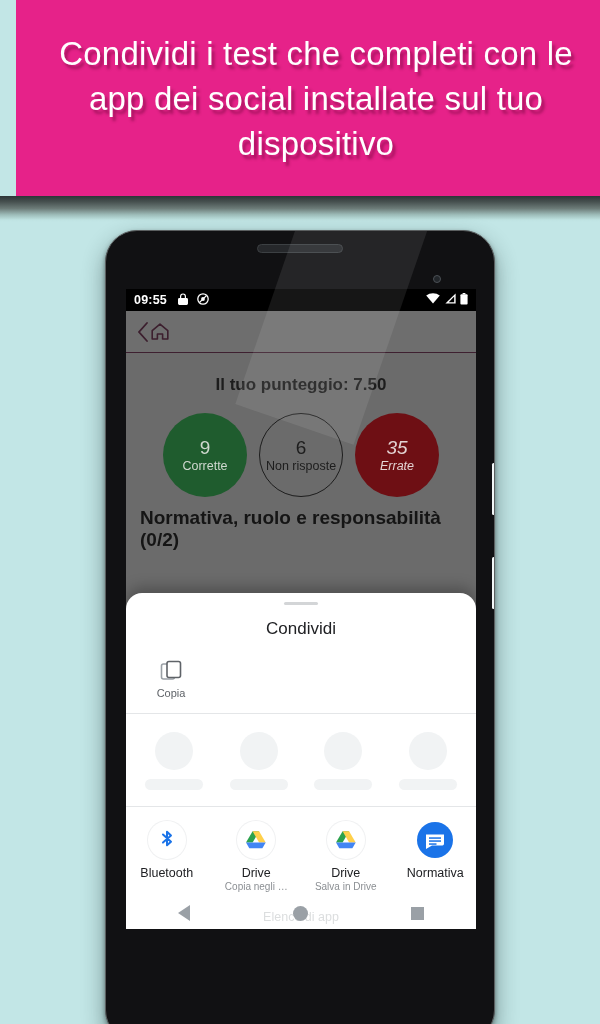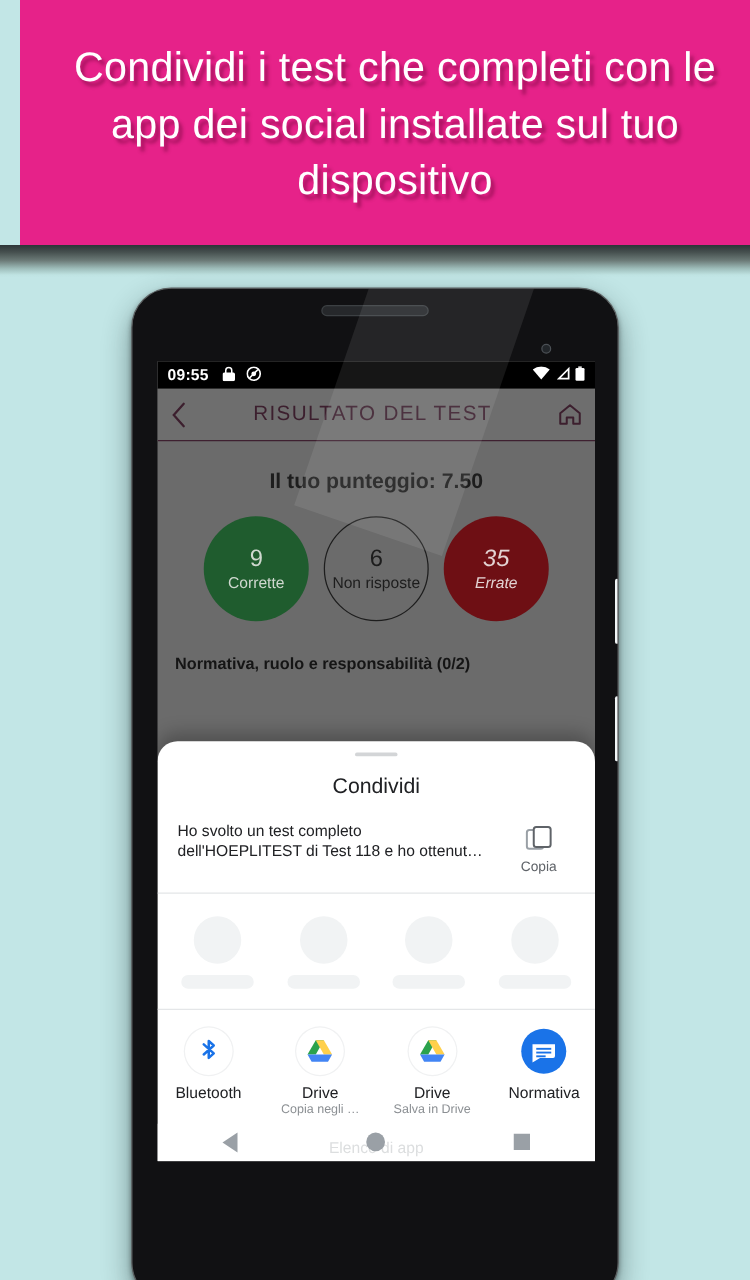--- a/index.html
+++ b/index.html
@@ -106,22 +106,22 @@
     width:84px; height:84px; border-radius:50%;
     display:flex; flex-direction:column; align-items:center; justify-content:center;
     line-height:1.12;
   }
   .score-circle .num{ font-size:19px; }
   .score-circle .cap{ font-size:12.5px; }
   #circle-correct{ background:#1f5c2e; color:#cfd8cf; }
   #circle-unanswered{ background:transparent; border:1px solid #1d1d1d; color:#1d1d1d; }
   #circle-wrong{ background:#6e0f14; color:#e3d3d3;font-style:italic; }
   #topic-line{
-    margin-top:26px; color:#151515;
-    font-size:13px; font-weight:700;
+    margin-top:10px; color:#151515;
+    font-size:19px; font-weight:700;
   }
 
   
   #share-sheet{
     position:absolute; left:0; bottom:0; width:350px; height:336px;
     background:#fff; border-radius:16px 16px 0 0;
     box-shadow:0 -6px 14px rgba(0,0,0,.25);
     display:flex; flex-direction:column;
     z-index:30;
   }
@@ -239,21 +239,20 @@
         </span>
       </span>
     </div>
 
     <div id="app-bar">
       <span class="appbar-icon">
         <svg width="14" height="22" viewBox="0 0 14 22">
             <path d="M11 2 3 11l8 9" fill="none" stroke="#3c1f2e" stroke-width="1.8" stroke-linecap="round"></path>
           </svg>
       </span>
-      <span id="app-bar-title">RISULTATO DEL TEST</span>
       <span class="appbar-icon">
         <svg width="20" height="19" viewBox="0 0 20 19">
             <path d="M2.2 8.6 10 2.2l7.8 6.4V17H12.6v-5H7.4v5H2.2V8.6z" fill="none" stroke="#3c1f2e" stroke-width="1.6" stroke-linejoin="round"></path>
           </svg>
       </span>
     </div>
 
     <div id="result-body">
       <div id="score-line">Il tuo punteggio: 7.50</div>
       <div id="score-circles">
@@ -271,21 +270,20 @@
         </div>
       </div>
       <div id="topic-line">Normativa, ruolo e responsabilità (0/2)</div>
     </div>
 
     <div id="share-sheet">
       <div id="sheet-grabber"></div>
       <div id="share-title">Condividi</div>
 
       <div id="share-preview-row">
-        <div id="share-preview-text">Ho svolto un test completo dell'HOEPLITEST di Test 118 e ho ottenut…</div>
         <div id="copy-action">
           <span>
             <svg width="24" height="24" viewBox="0 0 24 24">
                 <rect x="2.5" y="5" width="13" height="15" rx="2" fill="none" stroke="#9aa0a6" stroke-width="1.6"></rect>
                 <rect x="8" y="2.5" width="13.5" height="16" rx="2" fill="#fff" stroke="#5f6368" stroke-width="1.6"></rect>
               </svg>
           </span>
           <div id="copy-label">Copia</div>
         </div>
       </div>

